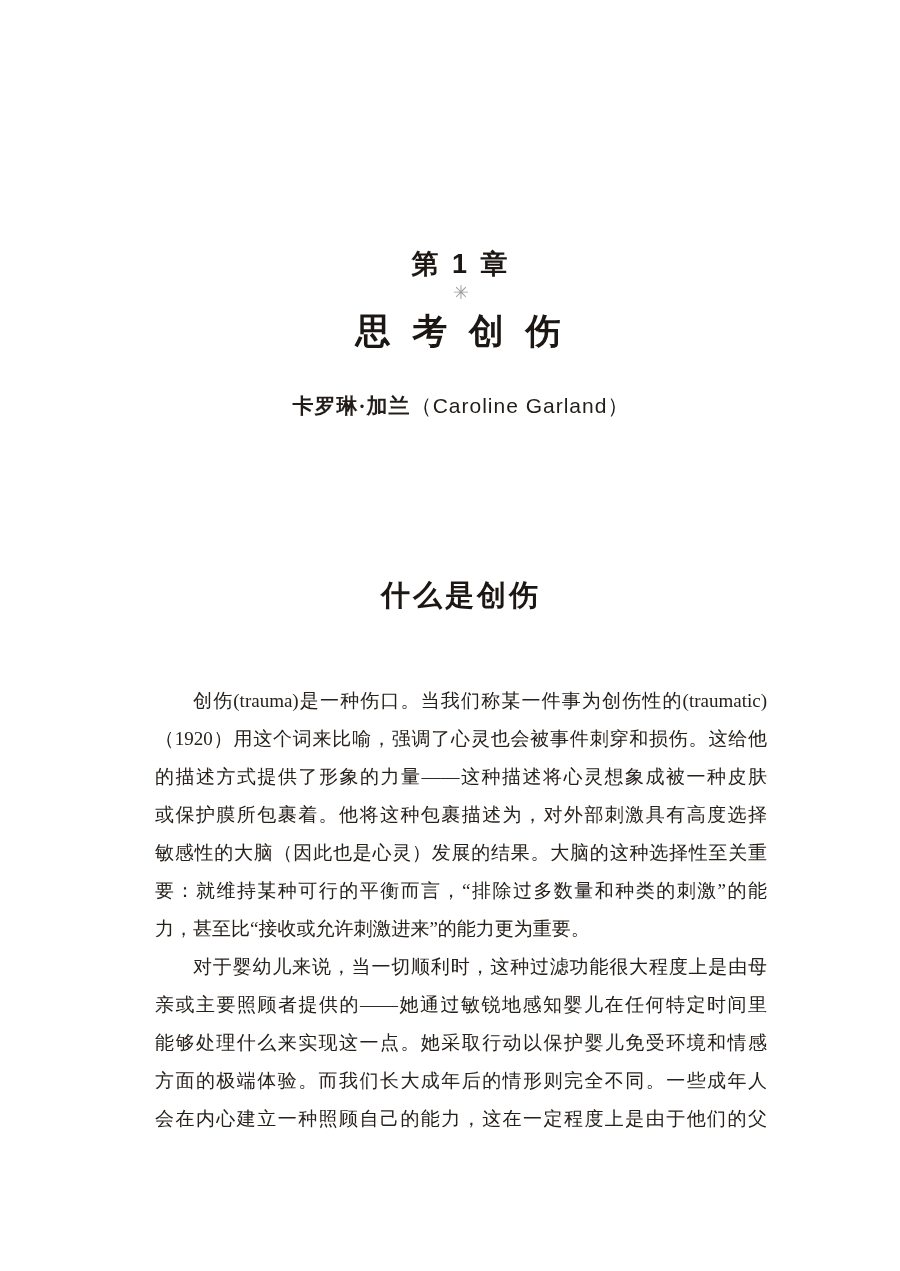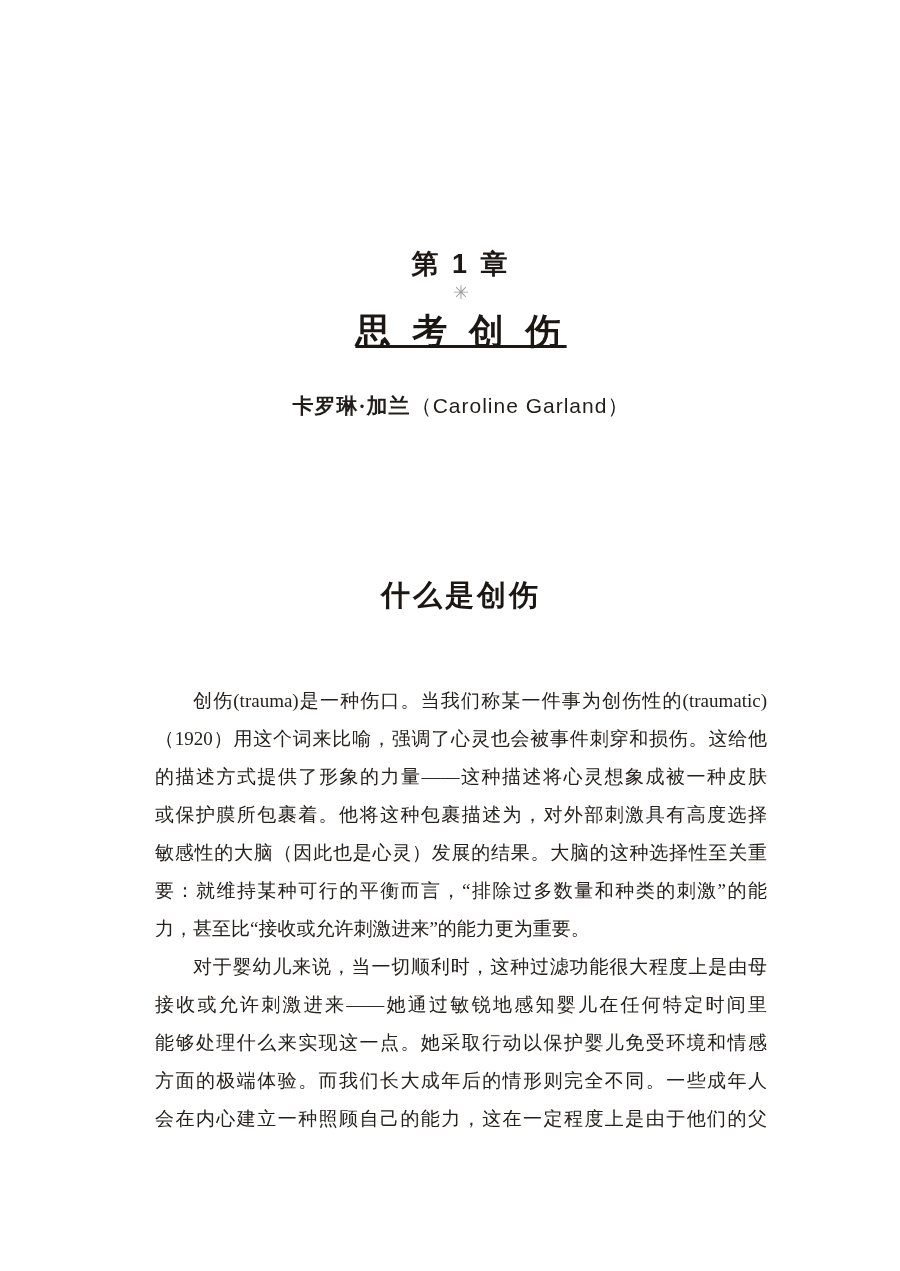--- a/index.html
+++ b/index.html
@@ -39,21 +39,20 @@
     font-family: "DejaVu Sans", sans-serif;
   }
   .chapter-title {
     top: 308px;
     margin: 0;
     font-family: "Liberation Sans", sans-serif;
     font-weight: bold;
     font-size: 35px;
     letter-spacing: 6px;
     color: #1c1713;
-    text-decoration: underline;
   }
   .author-line {
     top: 392px;
     font-size: 21px;
     letter-spacing: 1px;
     color: #221d18;
   }
   .author-cn {
     font-family: "Liberation Serif", cursive;
     font-weight: bold;
@@ -116,20 +115,20 @@
 
     <div class="body-line indent">创伤(trauma)是一种伤口。当我们称某一件事为创伤性的(traumatic)</div>
     <div class="body-line">（1920）用这个词来比喻，强调了心灵也会被事件刺穿和损伤。这给他</div>
     <div class="body-line">的描述方式提供了形象的力量——这种描述将心灵想象成被一种皮肤</div>
     <div class="body-line">或保护膜所包裹着。他将这种包裹描述为，对外部刺激具有高度选择</div>
     <div class="body-line">敏感性的大脑（因此也是心灵）发展的结果。大脑的这种选择性至关重</div>
     <div class="body-line">要：就维持某种可行的平衡而言，“排除过多数量和种类的刺激”的能</div>
     <div class="body-line para-end">力，甚至比“接收或允许刺激进来”的能力更为重要。</div>
 
     <div class="body-line indent">对于婴幼儿来说，当一切顺利时，这种过滤功能很大程度上是由母</div>
-    <div class="body-line">接收或允许刺激进来——她通过敏锐地感知婴儿在任何特定时间里</div>
+    <div class="body-line">亲或主要照顾者提供的——她通过敏锐地感知婴儿在任何特定时间里</div>
     <div class="body-line">能够处理什么来实现这一点。她采取行动以保护婴儿免受环境和情感</div>
     <div class="body-line">方面的极端体验。而我们长大成年后的情形则完全不同。一些成年人</div>
     <div class="body-line">会在内心建立一种照顾自己的能力，这在一定程度上是由于他们的父</div>
 
   </div>
 
 </div>
 
 </body></html>

